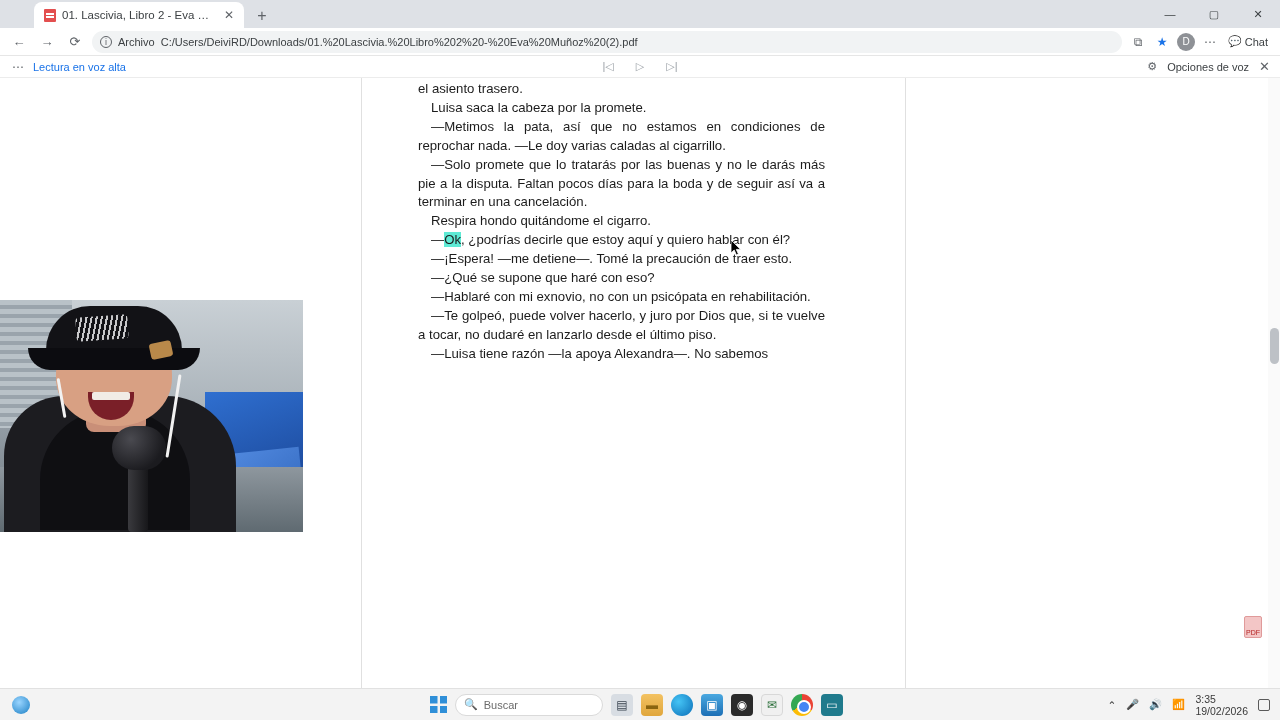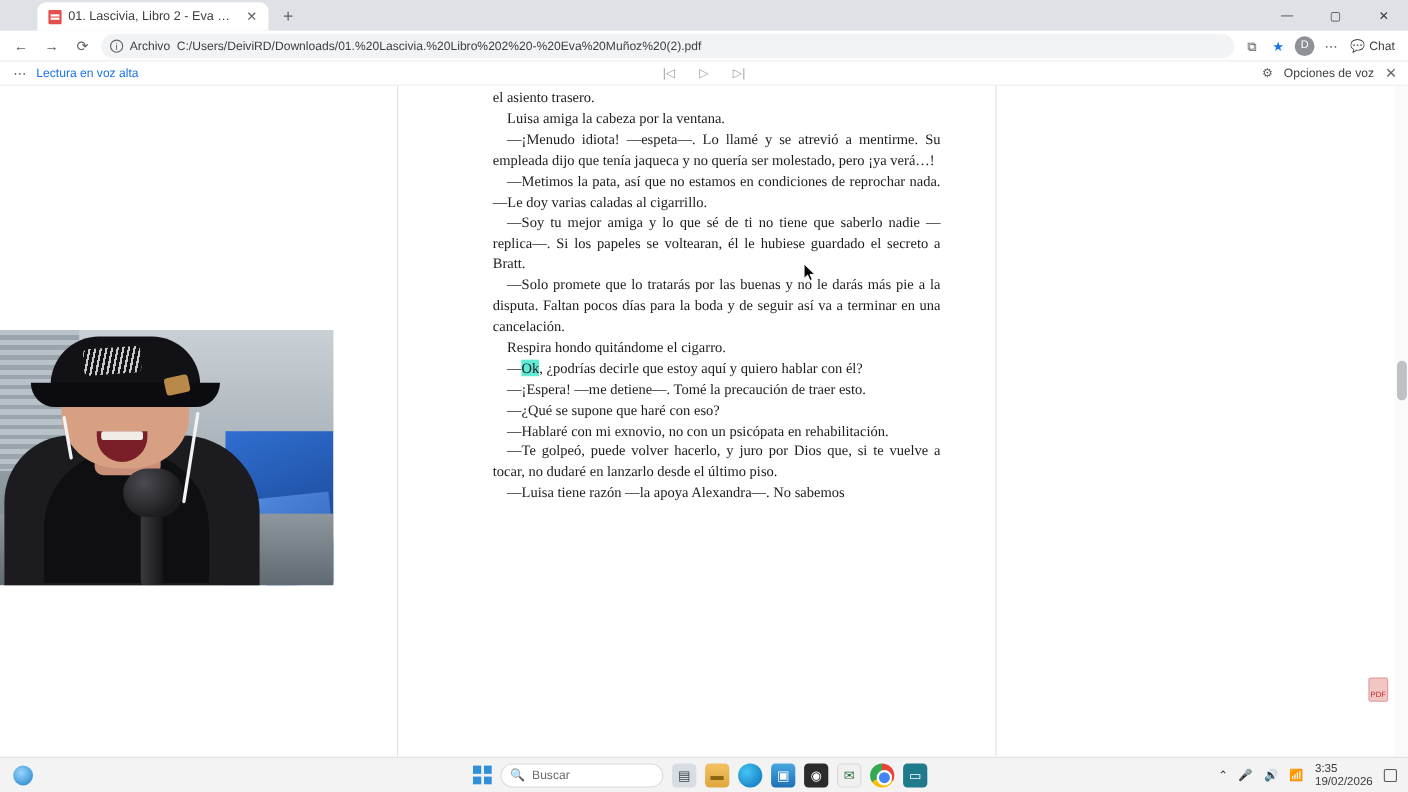--- a/index.html
+++ b/index.html
@@ -117,22 +117,22 @@
   
   .viewer {
     position: absolute; top: 78px; left: 0; width: 1280px; height: 610px;
     background: #ffffff;
   }
   .page {
     position: absolute; left: 361px; top: 0; width: 545px; height: 610px;
     background: #fff; border-left: 1px solid #e0e0e0; border-right: 1px solid #e0e0e0;
   }
   .page-text {
-    position: absolute; left: 86px; top: 2px; width: 407px;
-    font-family: Liberation Serif, serif;
+    position: absolute; left: 56px; top: 2px; width: 407px;
+    font-family: Liberation Sans, sans-serif;
     font-size: 13.2px; line-height: 18.9px; color: #1c1c1c;
     text-align: justify;
   }
   .page-text p { margin: 0; text-indent: 0; }
   .page-text p.ind { text-indent: 13px; }
   .hl { background: #5eead4; }
 
   
   .webcam {
     position: absolute; left: 0; top: 222px; width: 303px; height: 232px;
@@ -355,24 +355,22 @@
       <span class="gear">⚙</span>
       <span>Opciones de voz</span>
       <span class="closex">✕</span>
     </div>
   </div>
 
   <div class="viewer">
     <div class="page">
       <div class="page-text">
         <p>el asiento trasero.</p>
-        <p class="ind">Luisa amiga la cabeza por la ventana.</p>
-        <p class="ind">—¡Menudo idiota! —espeta—. Lo llamé y se atrevió a mentirme. Su empleada dijo que tenía jaqueca y no quería ser molestado, pero ¡ya verá…!</p>
+        <p class="ind">Luisa saca la cabeza por la promete.</p>
         <p class="ind">—Metimos la pata, así que no estamos en condiciones de reprochar nada. —Le doy varias caladas al cigarrillo.</p>
-        <p class="ind">—Soy tu mejor amiga y lo que sé de ti no tiene que saberlo nadie —replica—. Si los papeles se voltearan, él le hubiese guardado el secreto a Bratt.</p>
         <p class="ind">—Solo promete que lo tratarás por las buenas y no le darás más pie a la disputa. Faltan pocos días para la boda y de seguir así va a terminar en una cancelación.</p>
         <p class="ind">Respira hondo quitándome el cigarro.</p>
         <p class="ind" id="p-highlight">—<span class="hl">Ok</span>, ¿podrías decirle que estoy aquí y quiero hablar con él?</p>
         <p class="ind">—¡Espera! —me detiene—. Tomé la precaución de traer esto.</p>
         <p class="ind">—¿Qué se supone que haré con eso?</p>
         <p class="ind">—Hablaré con mi exnovio, no con un psicópata en rehabilitación.</p>
         <p class="ind">—Te golpeó, puede volver hacerlo, y juro por Dios que, si te vuelve a tocar, no dudaré en lanzarlo desde el último piso.</p>
         <p class="ind">—Luisa tiene razón —la apoya Alexandra—. No sabemos</p>
       </div>
     </div>

